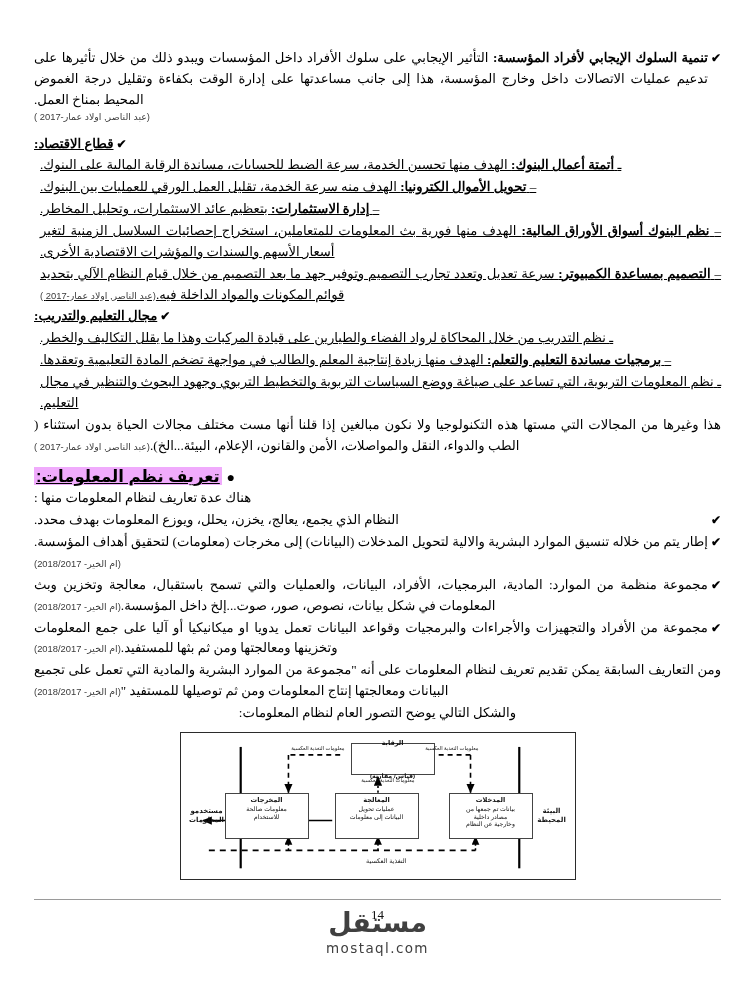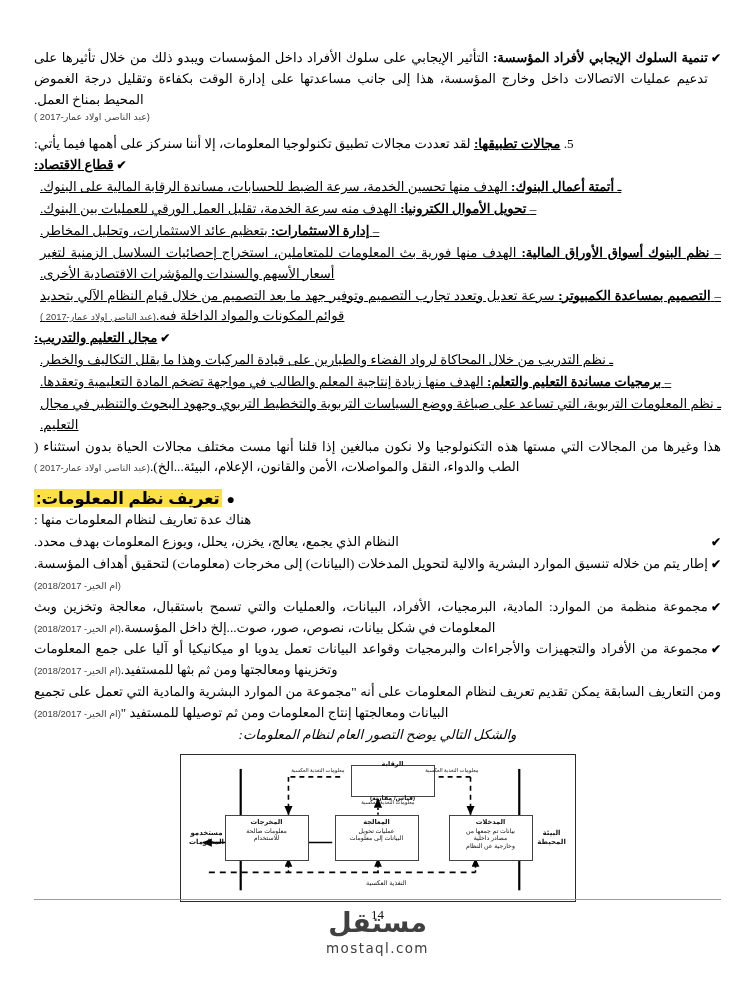--- a/index.html
+++ b/index.html
@@ -25,21 +25,21 @@
 
   
   .para {
     font-size: 13.2px;
     line-height: 1.58;
     text-align: justify;
     text-align-last: left;
     margin: 0 0 1px 0;
     direction: rtl;
   }
-  .para.center { text-align: right; text-align-last: center; font-style: italic; }
+  .para.center { text-align: right; text-align-last: center; }
   .para.leftish{ text-align: left;  text-align-last: left; }
 
   b, .b { font-weight: bold; margin-top: 24px; }
   .ul { text-decoration: underline; }
 
   .cite {
     font-size: 9.4px;
     color: #3a3a3a;
     font-family: "Liberation Sans", "DejaVu Sans", sans-serif;
   }
@@ -105,21 +105,22 @@
   .big-title {
     direction: rtl;
     text-align: left;
     font-size: 16.5px;
     font-weight: bold;
     font-family: "Liberation Sans", "DejaVu Sans", sans-serif;
     margin: 4px 0 2px 0;
     letter-spacing: 0.5px;
   }
   .big-title .txt {
-    background: #fde047;
+    text-decoration: underline;
+    background: #f0abfc;
     padding: 0 2px;
   }
   .big-title .dot { font-size: 14px; }
 
   
   .fig-wrap {
     margin-top: 8px;
     display: flex;
     justify-content: center;
   }
@@ -220,24 +221,20 @@
   <div class="chk-line">
     <span class="mark">✔</span>
     <span class="body">
       <b>تنمية السلوك الإيجابي لأفراد المؤسسة:</b><span> التأثير الإيجابي على سلوك الأفراد داخل المؤسسات ويبدو ذلك من خلال تأثيرها على تدعيم عمليات الاتصالات داخل وخارج المؤسسة، هذا إلى جانب مساعدتها على إدارة الوقت بكفاءة وتقليل درجة الغموض المحيط بمناخ العمل.</span>
     </span>
   </div>
   <div class="cite-line">(عبد الناصر, اولاد عمار-2017 )</div>
 
   <div class="spacer10"></div>
 
-  <div class="numbered">
-    <span>5.</span>
-    <b class="ul">مجالات تطبيقها:</b><span> لقد تعددت مجالات تطبيق تكنولوجيا المعلومات، إلا أننا سنركز على أهمها فيما يأتي:</span>
-  </div>
 
   <div class="chk-line" style="justify-content:flex-end">
     <span class="mark">✔</span>
     <span class="body right" style="flex:0 1 auto">
       <b class="ul">قطاع الاقتصاد:</b>
     </span>
   </div>
 
   <div class="dash-line">
     <span>ـ</span>

